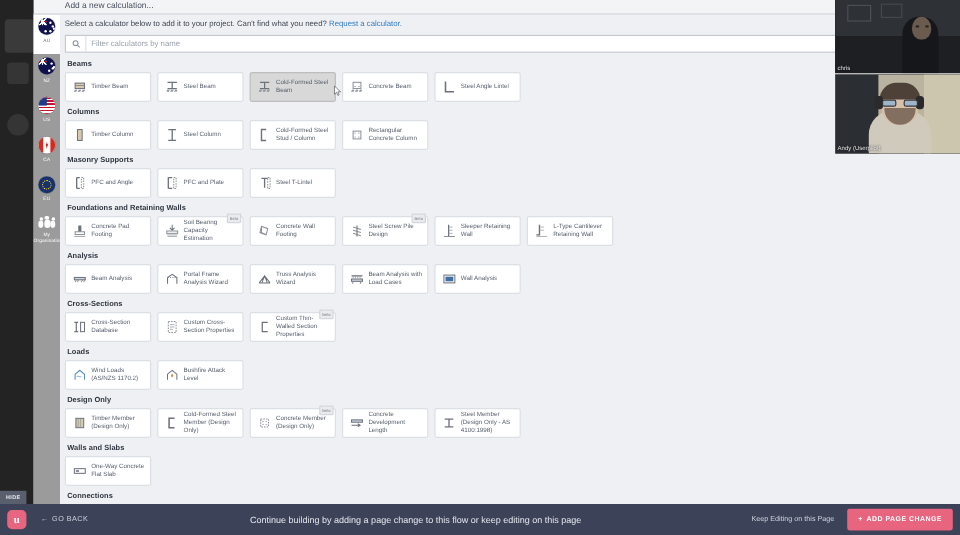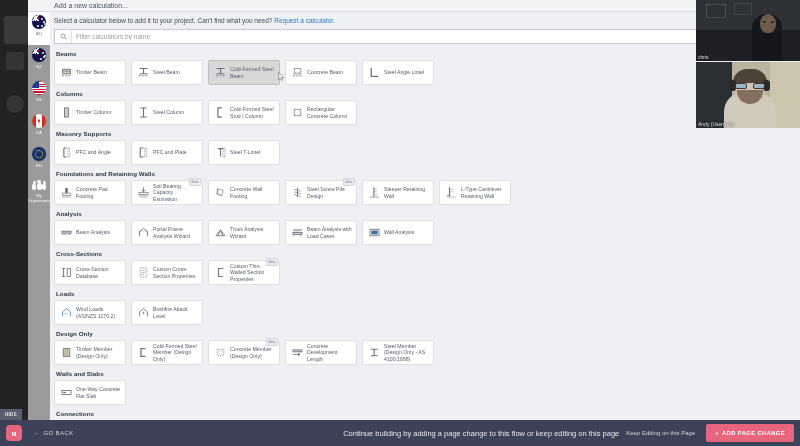--- a/index.html
+++ b/index.html
@@ -184,21 +184,21 @@
     width: 16px; height: 16px; margin-left: 6px; border-radius: 4px;
     background: #e8657f; color: #ffffff; font-size: 9px; font-weight: bold;
     display: flex; align-items: center; justify-content: center; flex: none;
     font-family: "Liberation Serif", serif;
   }
   .go-back {
     margin-left: 12px; font-size: 6px; color: #cfd4e0; letter-spacing: .4px;
     display: flex; align-items: center; gap: 3px; cursor: pointer;
   }
   .bottom-msg {
-    flex: 1; text-align: right; font-size: 7.5px; color: #e4e7ef;
+    flex: 1; text-align: center; font-size: 7.5px; color: #e4e7ef;
   }
   .btn-keep {
     font-size: 6px; color: #cfd4e0; padding: 5px 7px; cursor: pointer;
     white-space: nowrap;
   }
   .btn-add {
     background: #e8657f; color: #ffffff; font-size: 5.8px; font-weight: bold;
     padding: 6px 9px; margin-right: 6px; margin-left: 4px; border-radius: 2px;
     letter-spacing: .4px; cursor: pointer; display: flex; align-items: center; gap: 3px;
     white-space: nowrap;

